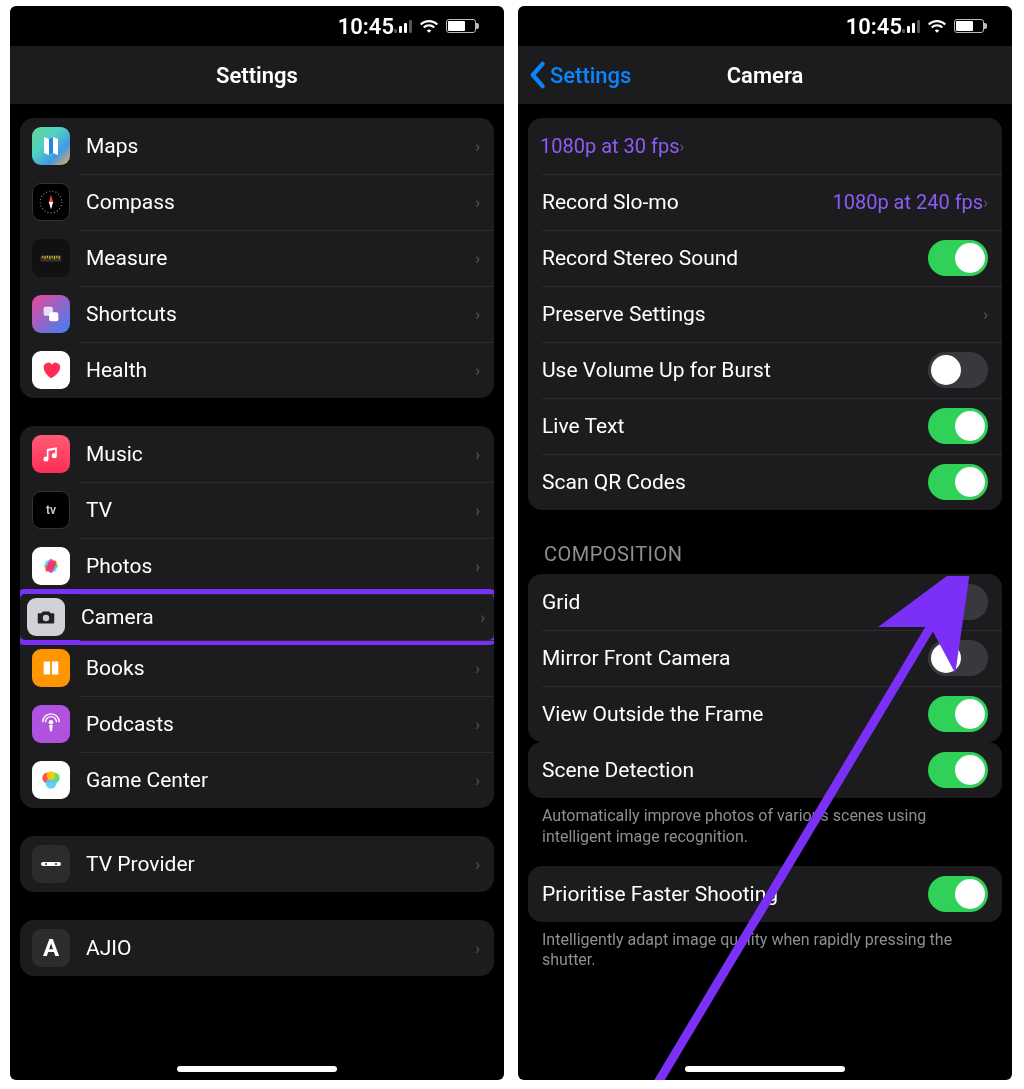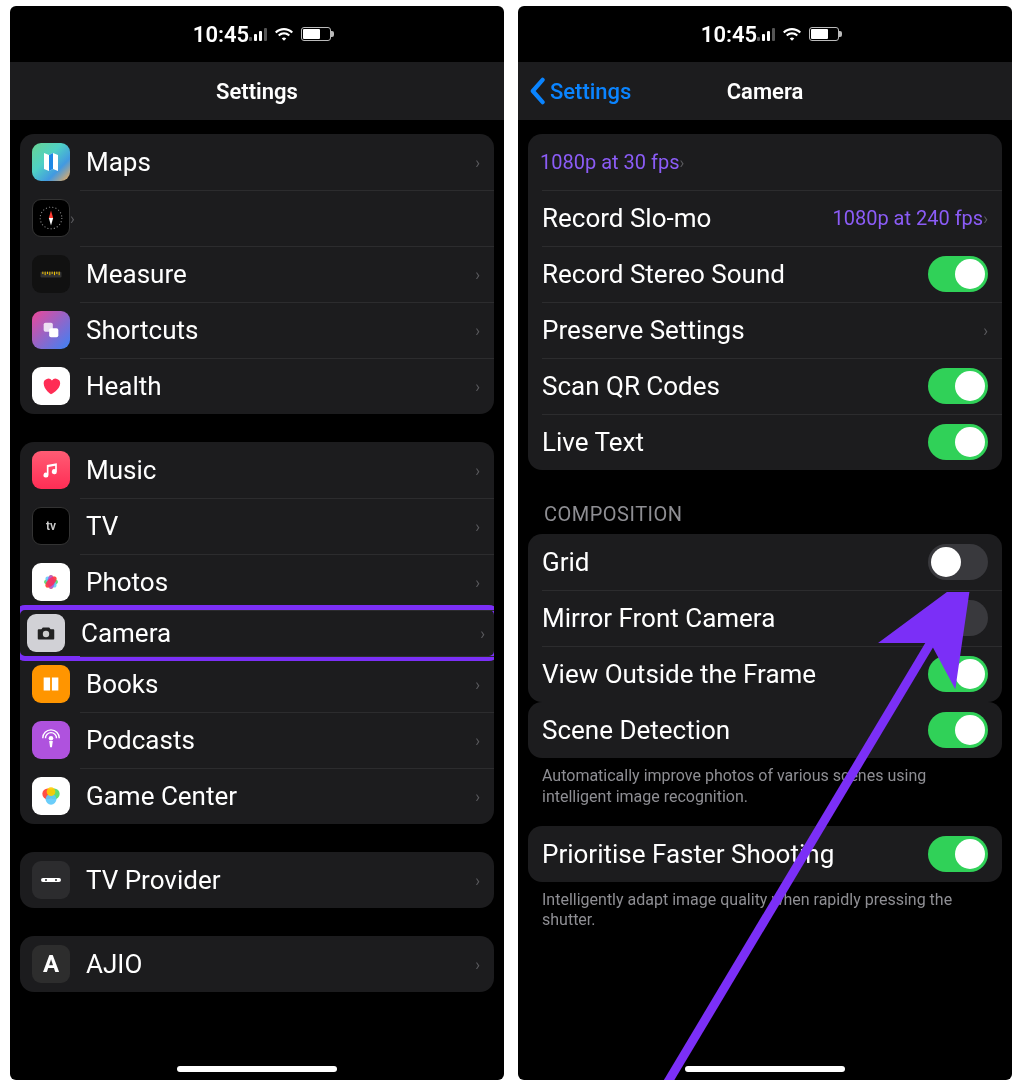--- a/index.html
+++ b/index.html
@@ -17,24 +17,24 @@
     height: 1074px;
     background: #000;
     border-radius: 6px;
     overflow: hidden;
     display: flex;
     flex-direction: column;
     position: relative;
   }
   
   .status-bar {
-    height: 56px;
+    height: 40px;
     display: flex;
     align-items: center;
-    justify-content: center;
+    justify-content: flex-end;
     padding: 0 28px 0 38px;
     color: #fff;
     font-size: 22px;
     font-weight: 600;
   }
   .status-icons { display: flex; align-items: center; gap: 8px; }
   .bars { display: flex; align-items: flex-end; gap: 2px; height: 14px; }
   .bars span { width: 3px; background: #fff; border-radius: 1px; }
   .bars span.dim { background: #555; }
   .bars .b1{height:4px}.bars .b2{height:7px}.bars .b3{height:10px}.bars .b4{height:13px}
@@ -99,21 +99,21 @@
   .row.no-icon + .row.no-icon::before { left:14px; }
   .row .icon {
     width: 38px; height: 38px; border-radius: 9px;
     display:flex; align-items:center; justify-content:center;
     flex-shrink:0;
     font-size: 20px;
     color:#fff;
   }
   .row .label {
     color: #fff;
-    font-size: 26px;
+    font-size: 21px;
     margin-left: 16px;
     flex: 1;
   }
   .row.no-icon .label { margin-left: 2px; }
   .row .detail { color:#8b5cf6; font-size:20px; }
   .chevron { color:#5a5a5e; font-size:16px; }
 
   .section-header {
     color: #8e8e93;
     font-size: 20px;
@@ -220,20 +220,21 @@
         <span class="chevron">›</span>
       </div>
       <div class="row">
         <div class="icon bg-black">
           <svg width="26" height="26" viewBox="0 0 24 24">
               <circle cx="12" cy="12" r="10" fill="none" stroke="#888" stroke-width="1" stroke-dasharray="1 2"></circle>
               <path fill="#ff3b30" d="M12 5l2 7h-4z"></path>
               <path fill="#fff" d="M12 19l-2-7h4z"></path>
             </svg>
         </div>
+        <span class="label">Compass</span>
         <span class="chevron">›</span>
       </div>
       <div class="row">
         <div class="icon bg-measure">
           <svg width="28" height="28" viewBox="0 0 24 24">
               <rect x="3" y="10" width="18" height="5" rx="1" fill="#333"></rect>
               <path stroke="#ffcc00" stroke-width="0.8" d="M5 10v2M7 10v3M9 10v2M11 10v3M13 10v2M15 10v3M17 10v2M19 10v3"></path>
             </svg>
         </div>
         <span class="label">Measure</span>
@@ -405,27 +406,33 @@
         <span class="label">Record Stereo Sound</span>
         <div class="toggle on">
             <div class="knob"></div>
           </div>
       </div>
       <div class="row no-icon">
         <span class="label">Preserve Settings</span>
         <span class="chevron">›</span>
       </div>
       <div class="row no-icon">
+        <span class="label">Use Volume Up for Burst</span>
+        <div class="toggle off">
+            <div class="knob"></div>
+          </div>
+      </div>
+      <div class="row no-icon">
+        <span class="label">Live Text</span>
+        <div class="toggle on">
+            <div class="knob"></div>
+          </div>
+      </div>
+      <div class="row no-icon">
         <span class="label">Scan QR Codes</span>
-        <div class="toggle on">
-            <div class="knob"></div>
-          </div>
-      </div>
-      <div class="row no-icon">
-        <span class="label">Live Text</span>
         <div class="toggle on">
             <div class="knob"></div>
           </div>
       </div>
     </div>
 
     <div class="section-header">COMPOSITION</div>
     <div class="group" style="margin-top:0">
       <div class="row no-icon">
         <span class="label">Grid</span>

